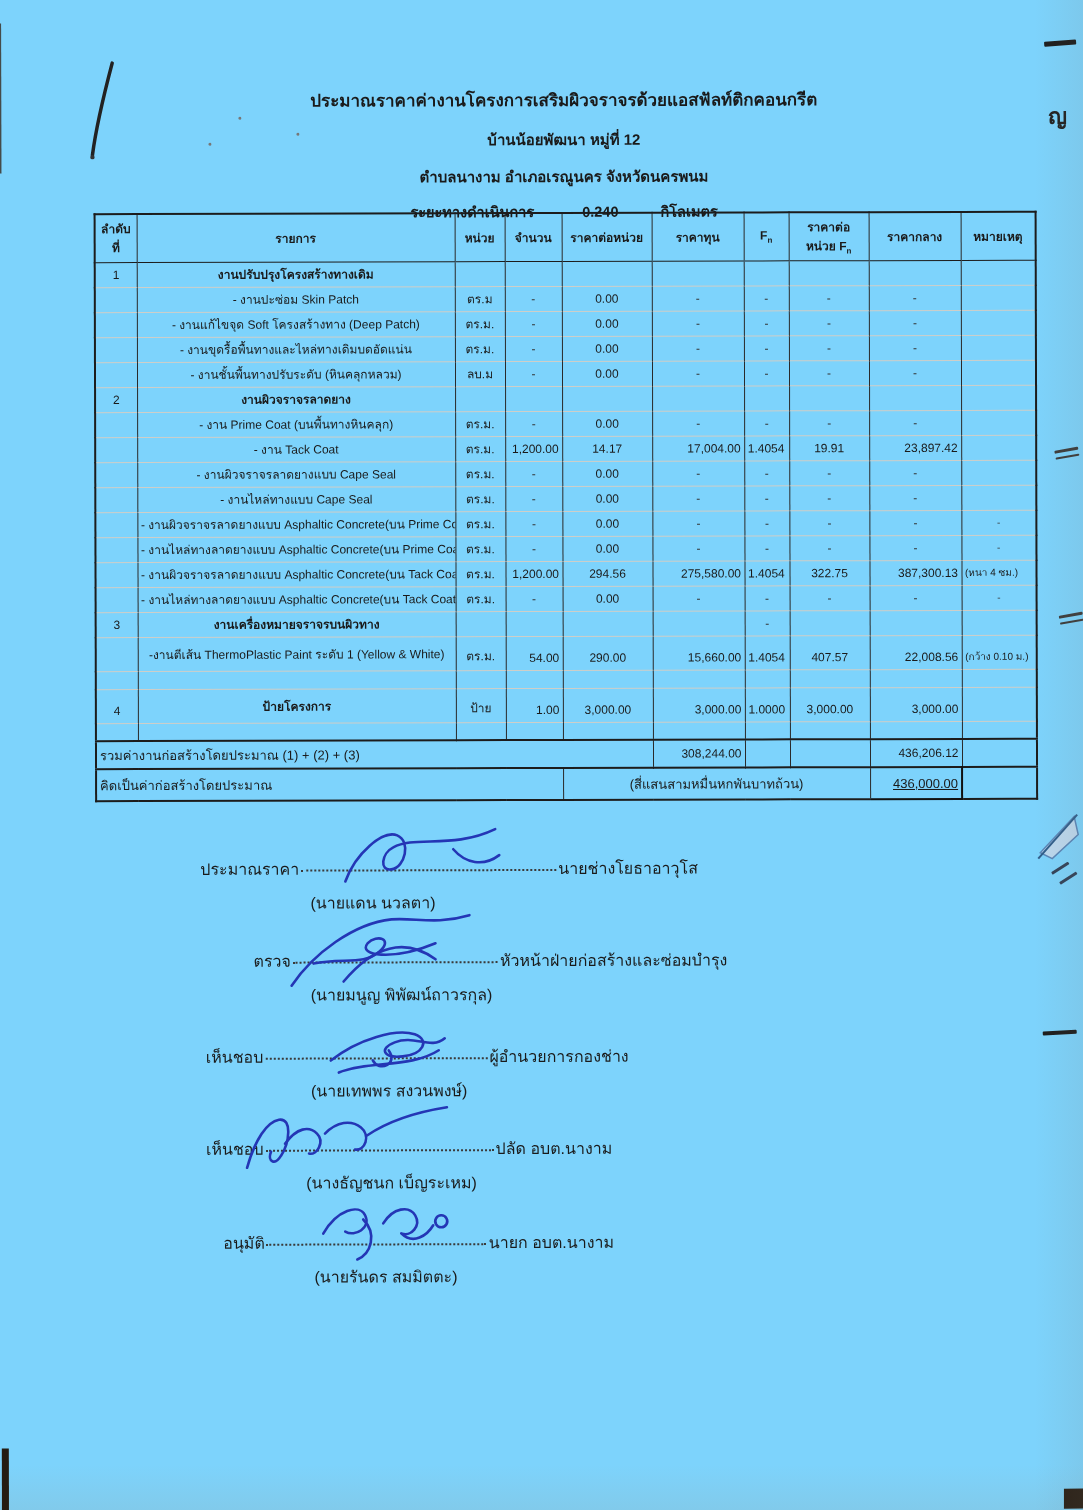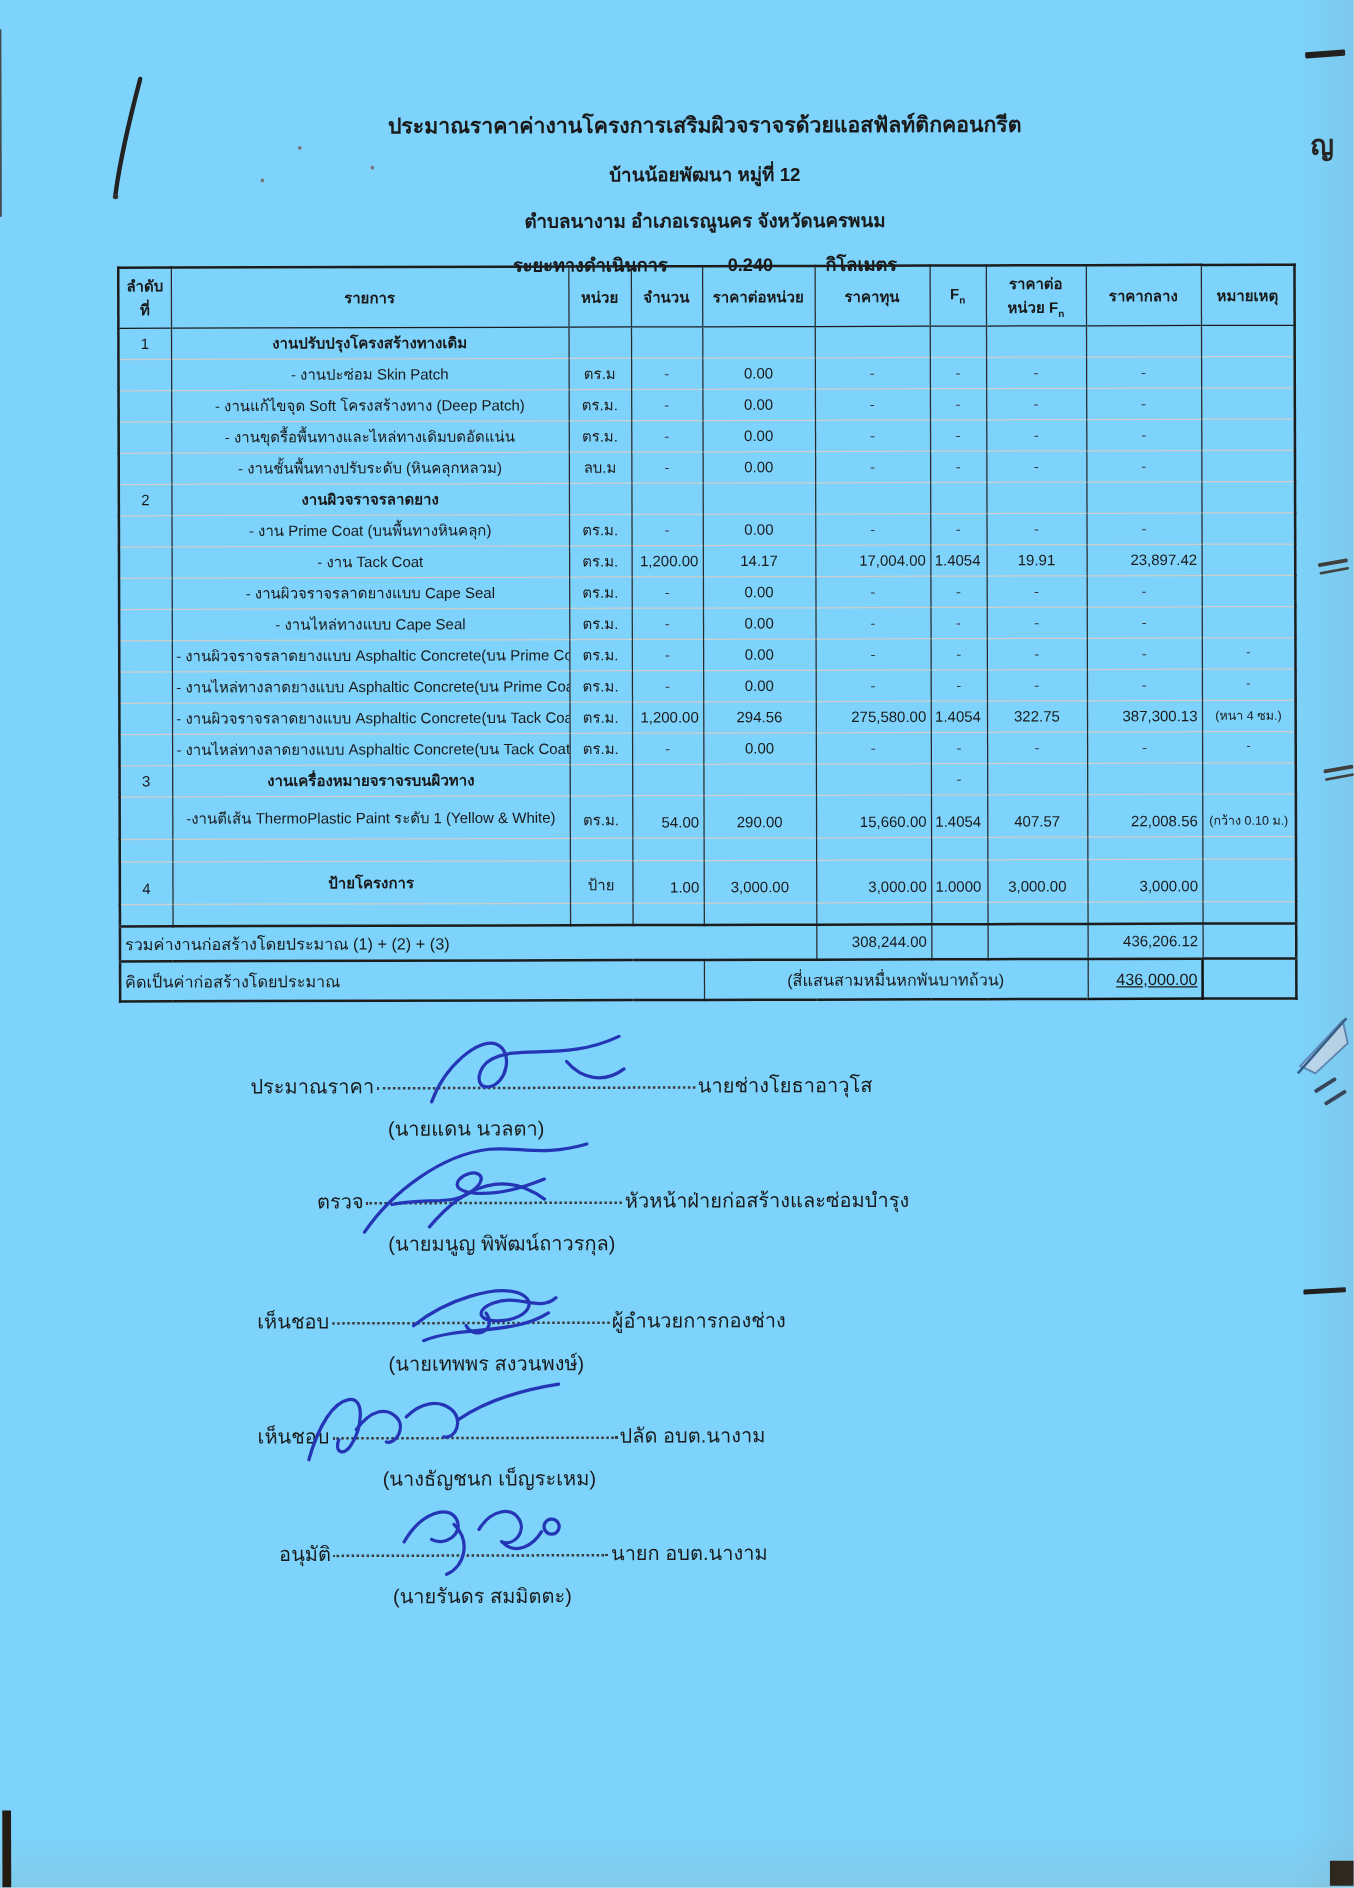--- a/index.html
+++ b/index.html
@@ -65,21 +65,21 @@
 
   td.c-no{text-align:center;font-weight:700;}
   td.c-desc{text-align:center;padding-left:6px;}
   td.c-unit{text-align:center;}
   td.c-qty{text-align:right;padding-right:8px;}
   td.c-up{text-align:center;}
   td.c-cost{text-align:right;padding-right:9px;}
   td.c-fn{}
   td.c-ufn{text-align:center;padding-right:10px;}
   td.c-mid{text-align:right;padding-right:20px;}
-  td.c-rem{text-align:center;font-size:10px;padding:0 1px;}
+  td.c-rem{font-size:10px;padding:0 1px;}
   td.dash{text-align:center;padding:0;color:#333;}
 
   tr.sum{height:28px;border-top:2px solid #1c1c1c;}
   tr.sum2{height:32px;}
   td.sum-label{font-weight:700;text-align:left;padding-left:10px;font-size:13px;}
   td.sumv{font-size:12px;}
   td.sum-words{font-weight:700;text-align:center;font-size:13px;border-left:none;}
   td.sum-amount{border:2.4px solid #111;font-size:13px;text-decoration:underline;}
 
   

